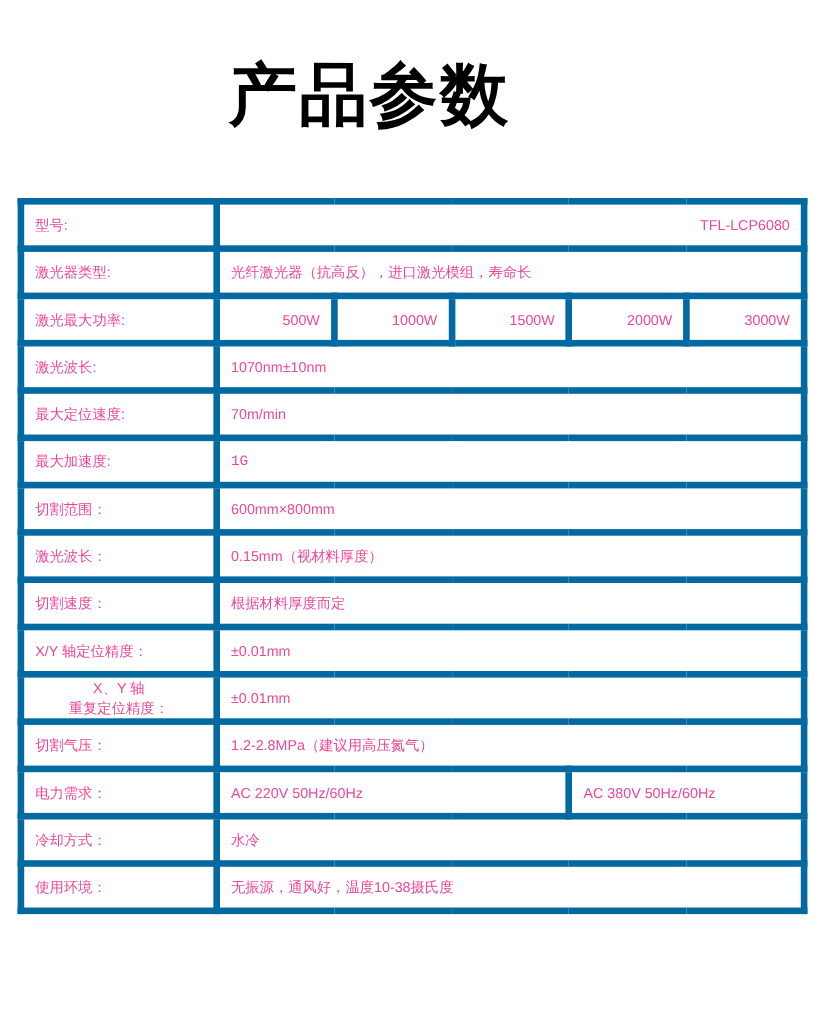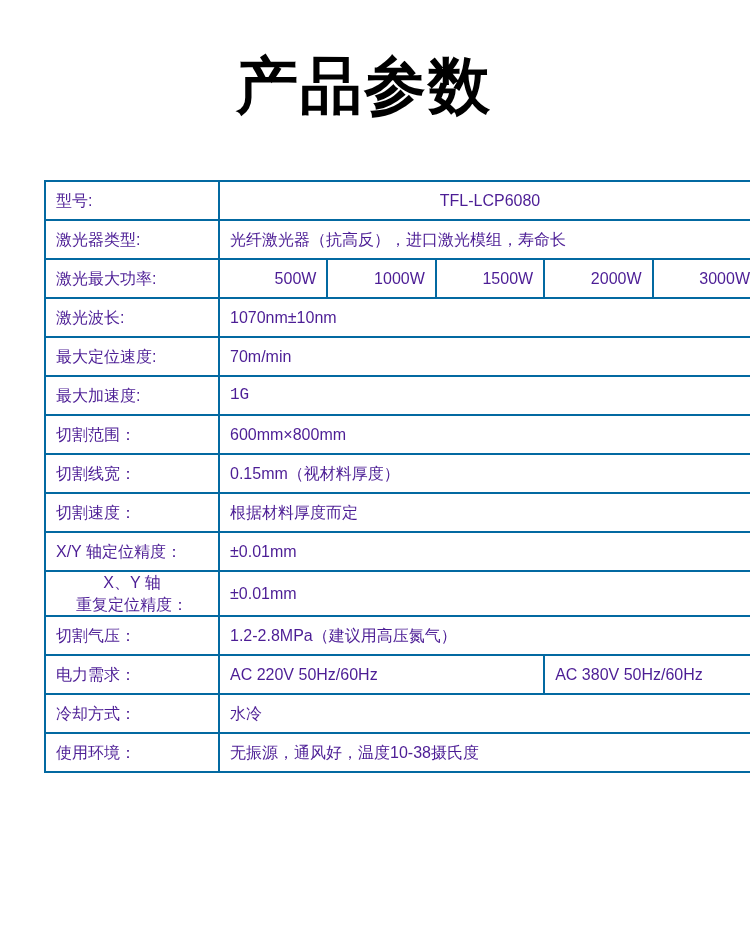--- a/index.html
+++ b/index.html
@@ -12,21 +12,20 @@
     height: 932px;
     font-family: "Liberation Sans", sans-serif;
     color: #111111;
     -webkit-font-smoothing: antialiased;
   }
   .page {
     position: relative;
     width: 672px;
     height: 932px;
     box-sizing: border-box;
-    margin-left: 28px;
   }
   .title {
     text-align: center;
     font-size: 62px;
     font-weight: bold;
     letter-spacing: 2px;
     color: #000000;
     padding-top: 52px;
     padding-bottom: 0;
     line-height: 1.1;
@@ -36,44 +35,44 @@
     margin: 60px 16px 0 16px;
   }
   table.spec {
     width: 718px;
     border-collapse: collapse;
     table-layout: fixed;
     border: 1px solid #231f20;
     font-size: 15.5px;
   }
   table.spec td {
-    border: 2px solid #0369a1;
+    border: 6px solid #0369a1;
     padding: 0 10px;
     height: 37px;
     vertical-align: middle;
-    color: #4c1d95;
-    font-size: 16px;
+    color: #ec4899;
+    font-size: 13px;
     line-height: 1.35;
   }
   td.label {
     width: 152px;
     padding-left: 12px;
     white-space: nowrap;
   }
   td.label-wide {
     width: 152px;
     padding-left: 12px;
     line-height: 1.9;
     text-align: center;
   }
   td.val {
     padding-left: 14px;
   }
   td.val-center {
-    text-align: center;
+    text-align: right;
     padding-left: 0;
   }
   td.pow {
     text-align: right;
     padding-left: 0;
     font-size: 15.5px;
   }
   td.tall {
     height: 66px;
   }
@@ -131,21 +130,21 @@
           <td class="label">最大加速度:</td>
           <td class="val indent" colspan="5">1G</td>
         </tr>
 
         <tr>
           <td class="label">切割范围：</td>
           <td class="val" colspan="5">600mm×800mm</td>
         </tr>
 
         <tr>
-          <td class="label">切割线宽：</td>
+          <td class="label">激光波长：</td>
           <td class="val" colspan="5">0.15mm（视材料厚度）</td>
         </tr>
 
 
         <tr>
           <td class="label">切割速度：</td>
           <td class="val" colspan="5">根据材料厚度而定</td>
         </tr>
 
         <tr>

